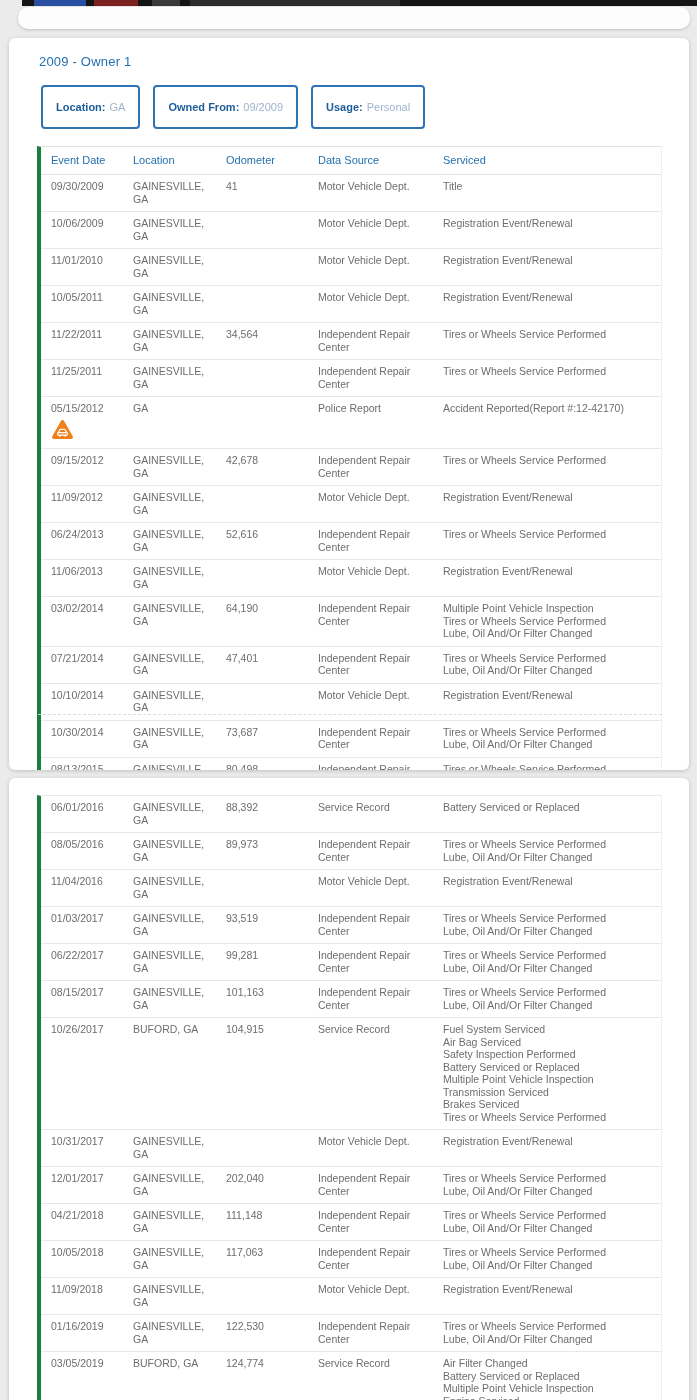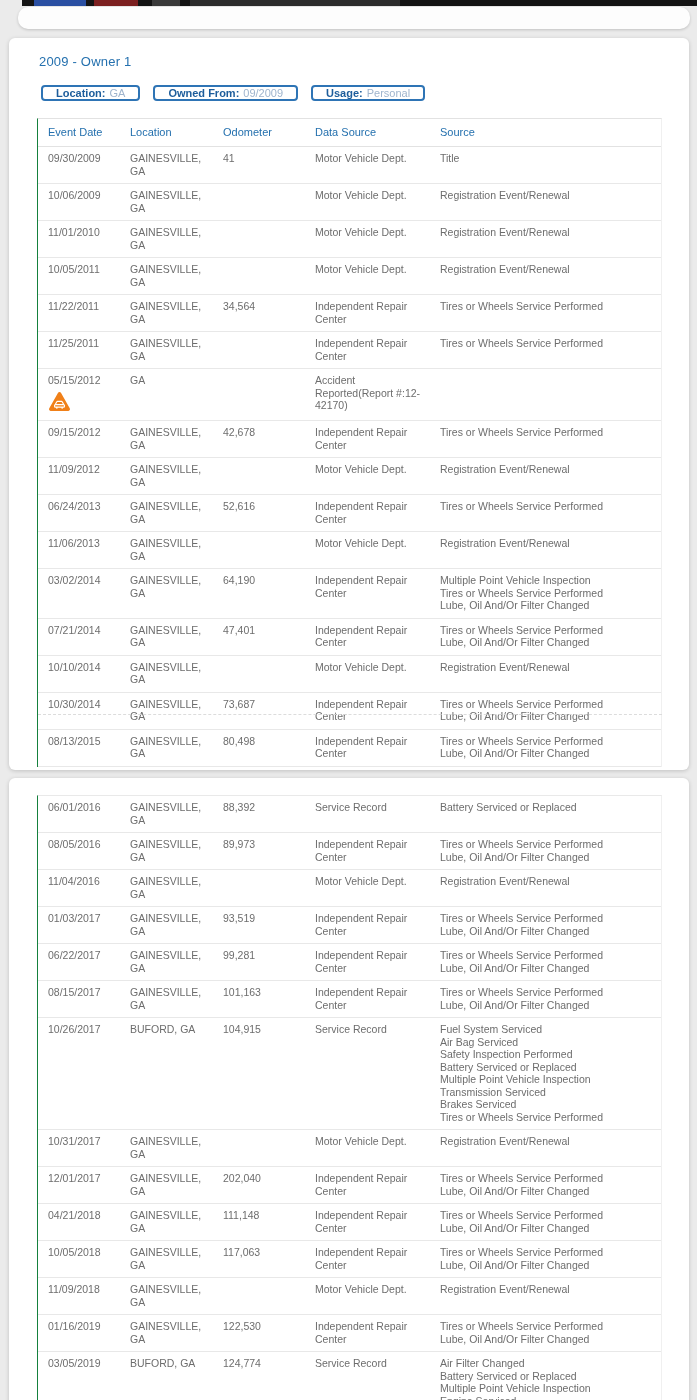--- a/index.html
+++ b/index.html
@@ -26,27 +26,27 @@
     border-radius:6px;box-shadow:0 1px 4px rgba(0,0,0,.18);
     box-sizing:border-box;
   }
   .card1{top:38px;height:732px;padding:16px 25px 0 20px;overflow:hidden;}
   .card2{top:778px;height:640px;padding:12px 25px 0 20px;overflow:hidden;}
   .owner-title{
     margin:0 0 0 10px;font-size:13px;font-weight:500;color:#2470ae;letter-spacing:.2px;
   }
   .badges{display:flex;gap:13px;margin:16px 0 0 12px;}
   .badge{
-    border:2px solid #2e74b5;border-radius:4px;padding:0 13px;
+    border:2px solid #2e74b5;border-radius:4px;padding:14px 13px;
     font-size:11px;color:#9fb4cd;background:#fff;white-space:nowrap;text-align:center;
   }
   .badge b{color:#1d5d9b;font-weight:700;margin-right:4px;}
   .tablewrap{
     margin:17px 0 0 8px;width:625px;
-    border-left:1px solid #15803d;border-right:1px solid #f0f0f0;
+    border-left:4px solid #15803d;border-right:1px solid #f0f0f0;
     box-sizing:border-box;
   }
   .card1 .tablewrap{border-top:1px solid #e2e2e2;}
   .card2 .tablewrap{border-top:1px solid #e9e9e9;margin-top:5px;}
   .thead{
     display:grid;grid-template-columns:92px 93px 92px 125px 1fr;
     border-bottom:1px solid #e2e2e2;
     color:#2470ae;font-size:11px;font-weight:400;
     padding:7px 0 8px;
   }
@@ -82,21 +82,21 @@
       <div class="badge"><b>Location:</b><span>GA</span></div>
       <div class="badge"><b>Owned From:</b><span>09/2009</span></div>
       <div class="badge"><b>Usage:</b><span>Personal</span></div>
     </div>
   <div class="tablewrap">
     <div class="thead">
       <div class="hc">Event Date</div>
       <div class="hc">Location</div>
       <div class="hc">Odometer</div>
       <div class="hc">Data Source</div>
-      <div class="hc">Source</div>
+      <div class="hc">Serviced</div>
     </div>
     <div id="tbody1">
         <div class="row">
           <div class="cell">
             <div>09/30/2009</div>
           </div>
           <div class="cell">GAINESVILLE, GA</div>
           <div class="cell">41</div>
           <div class="cell">Motor Vehicle Dept.</div>
           <div class="cell">
@@ -161,20 +161,21 @@
         <div class="row">
           <div class="cell"><div>05/15/2012</div><svg class="warn-icon" viewBox="0 0 24 22">
               <path d="M10.5 1.8 L1.3 18.2 a1.8 1.8 0 0 0 1.6 2.7 h18.2 a1.8 1.8 0 0 0 1.6-2.7 L13.5 1.8 a1.8 1.8 0 0 0-3 0 Z" fill="#f08019"></path>
               <path d="M7.5 14.5 l1.5-3 a1 1 0 0 1 .9-.6 h4.2 a1 1 0 0 1 .9 .6 l1.5 3" fill="none" stroke="#fff" stroke-width="1.2"></path>
               <rect x="6.8" y="14.3" width="10.4" height="2.6" rx="1" fill="none" stroke="#fff" stroke-width="1.2"></rect>
               <circle cx="9.2" cy="17.6" r="0.9" fill="#fff"></circle>
               <circle cx="14.8" cy="17.6" r="0.9" fill="#fff"></circle>
             </svg></div>
           <div class="cell">GA</div>
           <div class="cell"></div>
+          <div class="cell">Police Report</div>
           <div class="cell">
             <div>Accident Reported(Report #:12-42170)</div>
           </div>
         </div>
         <div class="row">
           <div class="cell">
             <div>09/15/2012</div>
           </div>
           <div class="cell">GAINESVILLE, GA</div>
           <div class="cell">42,678</div>

